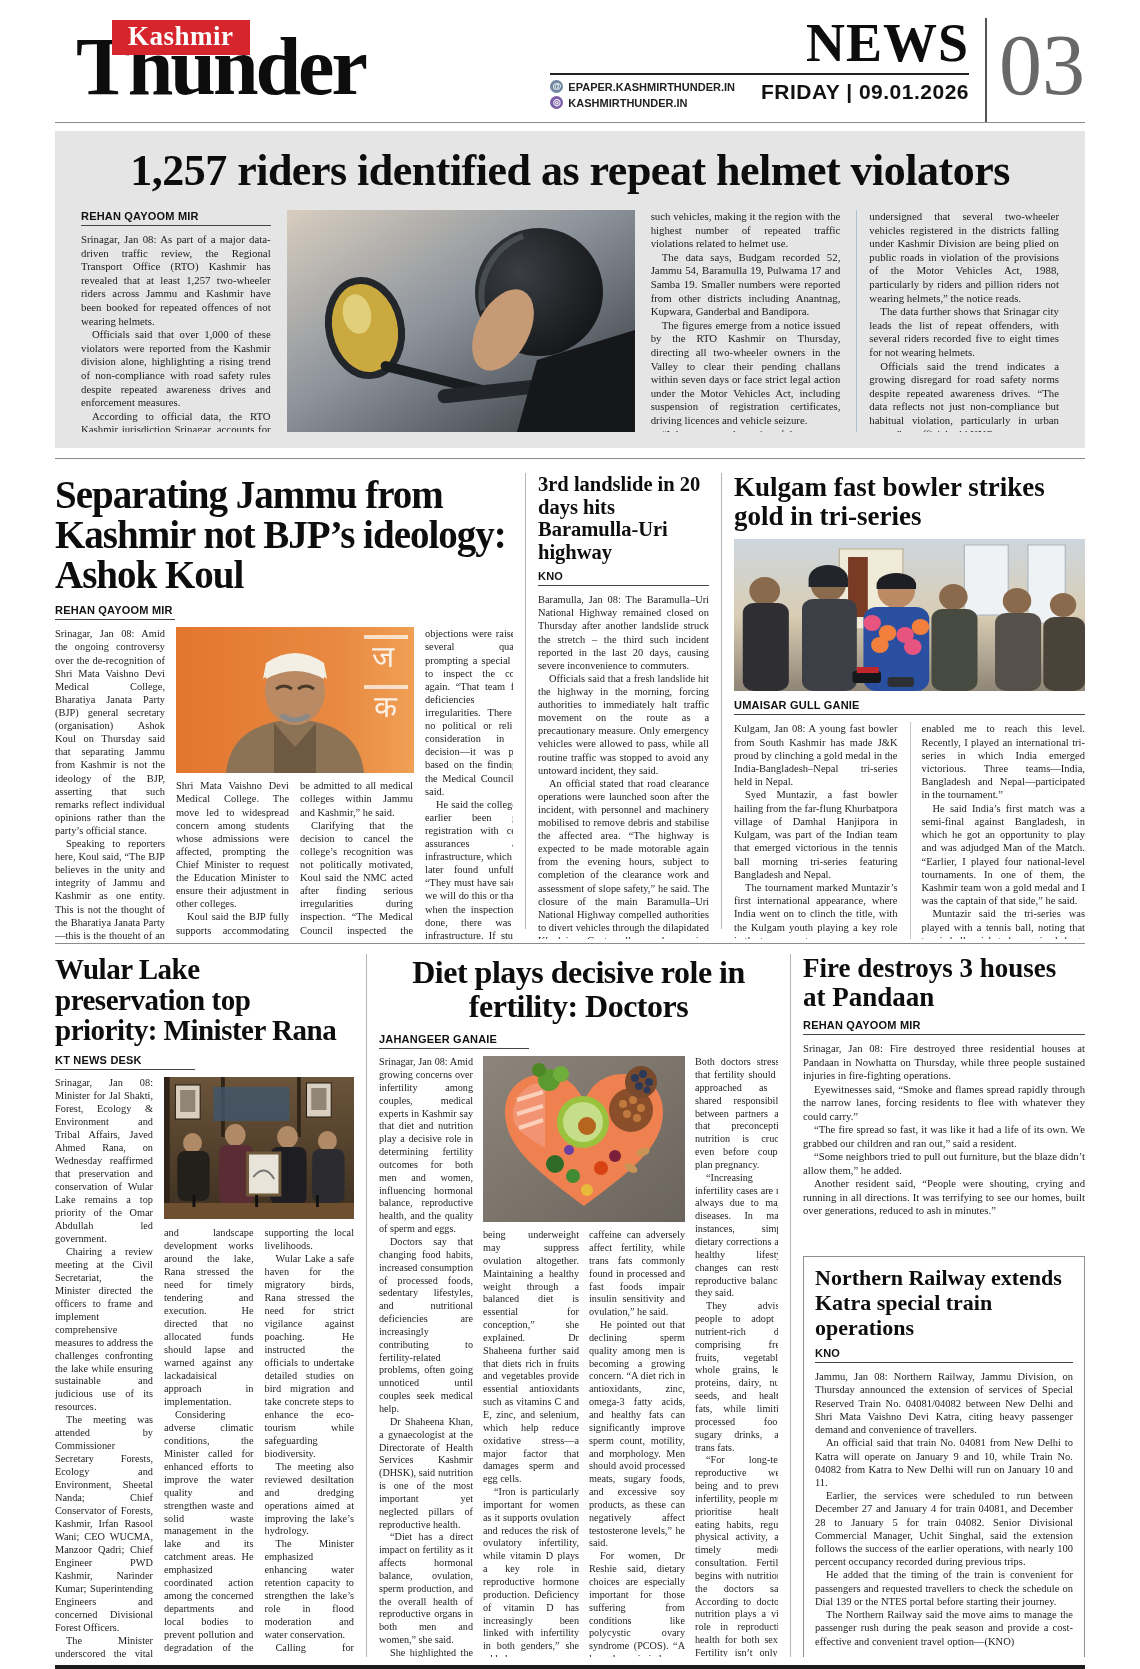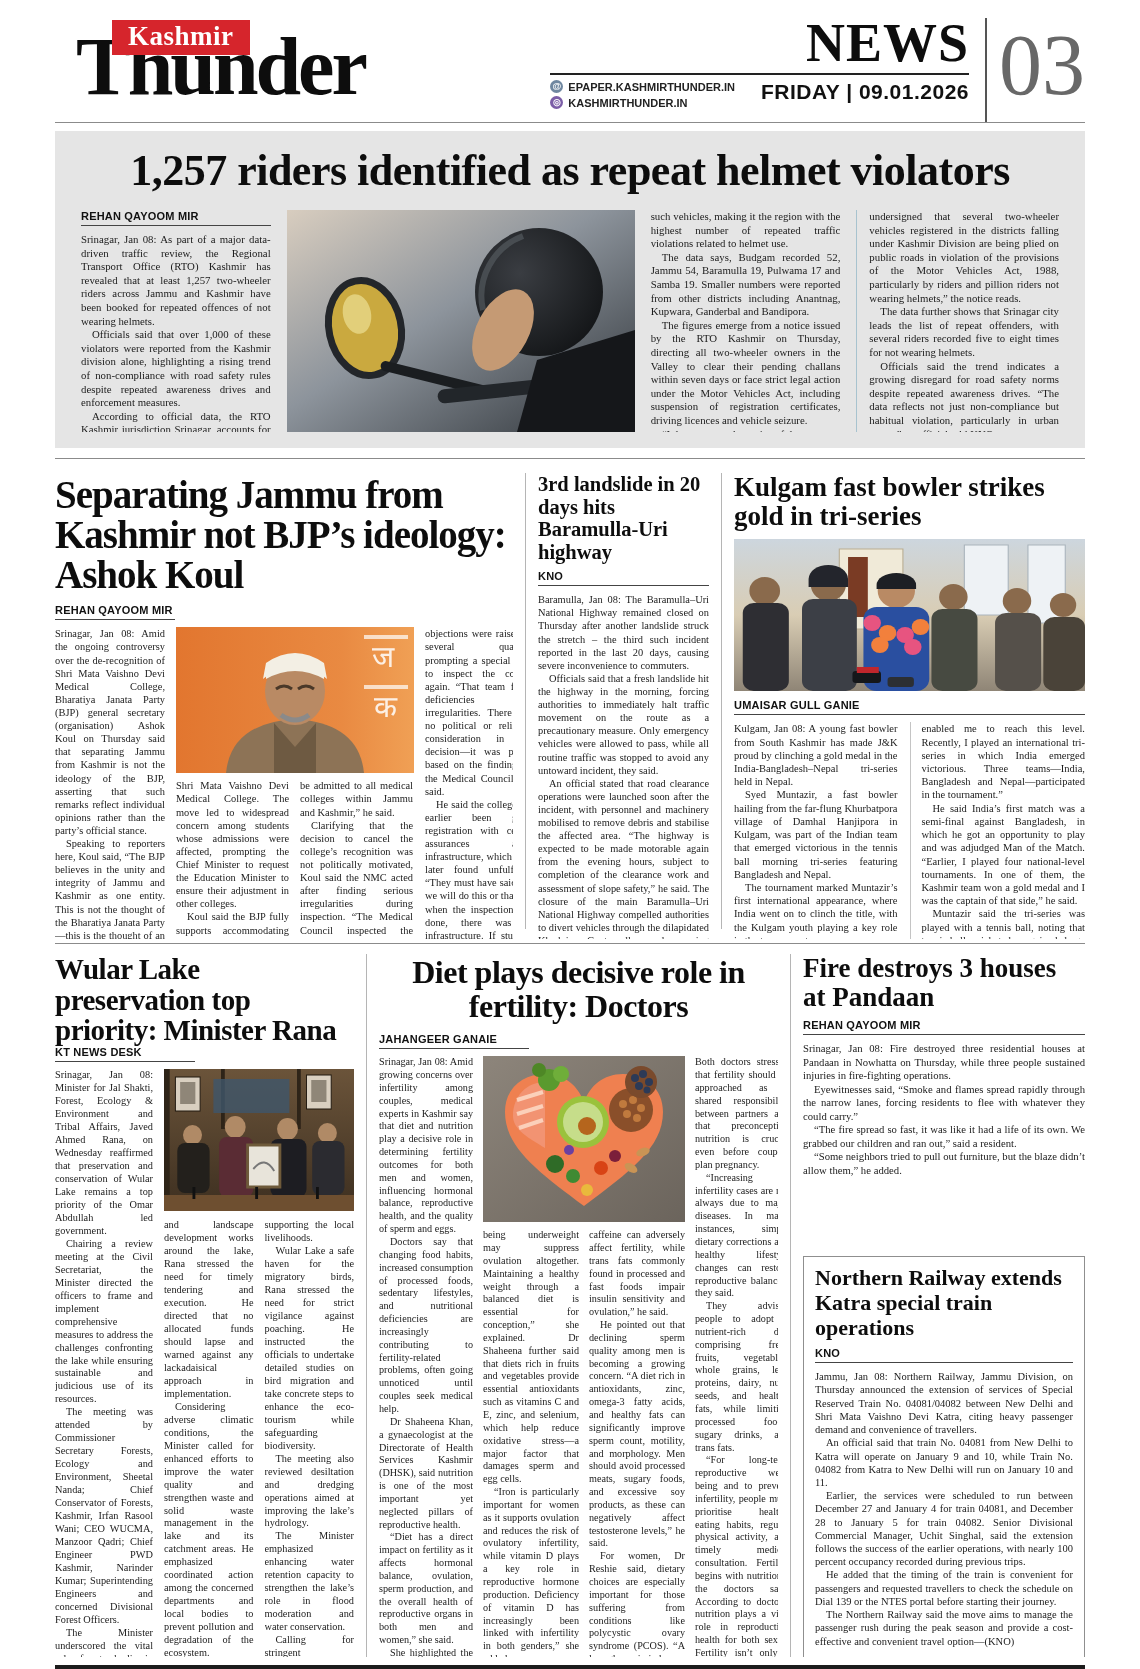--- a/index.html
+++ b/index.html
@@ -53,21 +53,21 @@
   .land-body { font-size:10.4px; height:360px; overflow:hidden; }
   .kulgam { flex:1; border-left:1px solid #b5b5b5; padding-left:12px; }
   .kulgam-head { font-family:"Liberation Serif",serif; font-weight:bold; font-size:27px; line-height:1.08; color:#0d0d0d; margin-bottom:8px; }
   .kulgam-body { display:flex; gap:12px; height:240px; overflow:hidden; font-size:10.5px; margin-top:7px; }
   .kulgam-body > div { flex:1; overflow:hidden; }
   .kulgam-c2 { border-left:1px solid #c4c4c4; padding-left:11px; }
 
   
   .row3 { display:flex; margin:4px 55px 0; border-top:1px solid #8b8b8b; padding-top:10px; height:714px; overflow:hidden; }
   .wular { width:312px; flex:none; padding-right:12px; border-right:1px solid #b5b5b5; }
-  .wular-head { font-family:"Liberation Serif",serif; font-weight:bold; font-size:29px; line-height:1.06; letter-spacing:-0.5px; color:#0d0d0d; }
+  .wular-head { font-family:"Liberation Serif",serif; font-weight:bold; font-size:29px; line-height:1.06; letter-spacing:-0.5px; color:#0d0d0d; margin-bottom:8px; }
   .wular-body { display:flex; gap:11px; height:600px; overflow:hidden; font-size:10.3px; }
   .wular-c1 { width:98px; flex:none; overflow:hidden; }
   .wular-mid { flex:1; }
   .wular-sub { display:flex; gap:11px; margin-top:8px; height:448px; overflow:hidden; }
   .wular-sub > div { flex:1; overflow:hidden; }
   .diet { width:424px; flex:none; padding:0 12px; border-right:1px solid #b5b5b5; }
   .diet-head { font-family:"Liberation Serif",serif; font-weight:bold; font-size:32px; line-height:1.05; text-align:center; letter-spacing:-0.5px; color:#0d0d0d; margin:2px 0 10px; }
   .diet-body { display:flex; gap:10px; height:620px; overflow:hidden; font-size:10.2px; }
   .diet-c { width:94px; flex:none; overflow:hidden; }
   .diet-mid { width:202px; flex:none; }
@@ -429,20 +429,21 @@
 
     <div class="rightcol">
       <article>
         <h2 class="fire-head">Fire destroys 3 houses at Pandaan</h2>
         <div class="byline">REHAN QAYOOM MIR</div>
         <div class="fire-body body-txt">
             <p>Srinagar, Jan 08: Fire destroyed three residential houses at Pandaan in Nowhatta on Thursday, while three people sustained injuries in fire-fighting operations.</p>
             <p>Eyewitnesses said, “Smoke and flames spread rapidly through the narrow lanes, forcing residents to flee with whatever they could carry.”</p>
             <p>“The fire spread so fast, it was like it had a life of its own. We grabbed our children and ran out,” said a resident.</p>
             <p>“Some neighbors tried to pull out furniture, but the blaze didn’t allow them,” he added.</p>
+            <p>Another resident said, “People were shouting, crying and running in all directions. It was terrifying to see our homes, built over generations, reduced to ash in minutes.”</p>
           </div>
       </article>
       <article class="railway-box">
         <h2 class="rail-head">Northern Railway extends Katra special train operations</h2>
         <div class="byline">KNO</div>
         <div class="rail-body body-txt">
             <p>Jammu, Jan 08: Northern Railway, Jammu Division, on Thursday announced the extension of services of Special Reserved Train No. 04081/04082 between New Delhi and Shri Mata Vaishno Devi Katra, citing heavy passenger demand and convenience of travellers.</p>
             <p>An official said that train No. 04081 from New Delhi to Katra will operate on January 9 and 10, while Train No. 04082 from Katra to New Delhi will run on January 10 and 11.</p>
             <p>Earlier, the services were scheduled to run between December 27 and January 4 for train 04081, and December 28 to January 5 for train 04082. Senior Divisional Commercial Manager, Uchit Singhal, said the extension follows the success of the earlier operations, with nearly 100 percent occupancy recorded during previous trips.</p>
             <p>He added that the timing of the train is convenient for passengers and requested travellers to check the schedule on Dial 139 or the NTES portal before starting their journey.</p>

